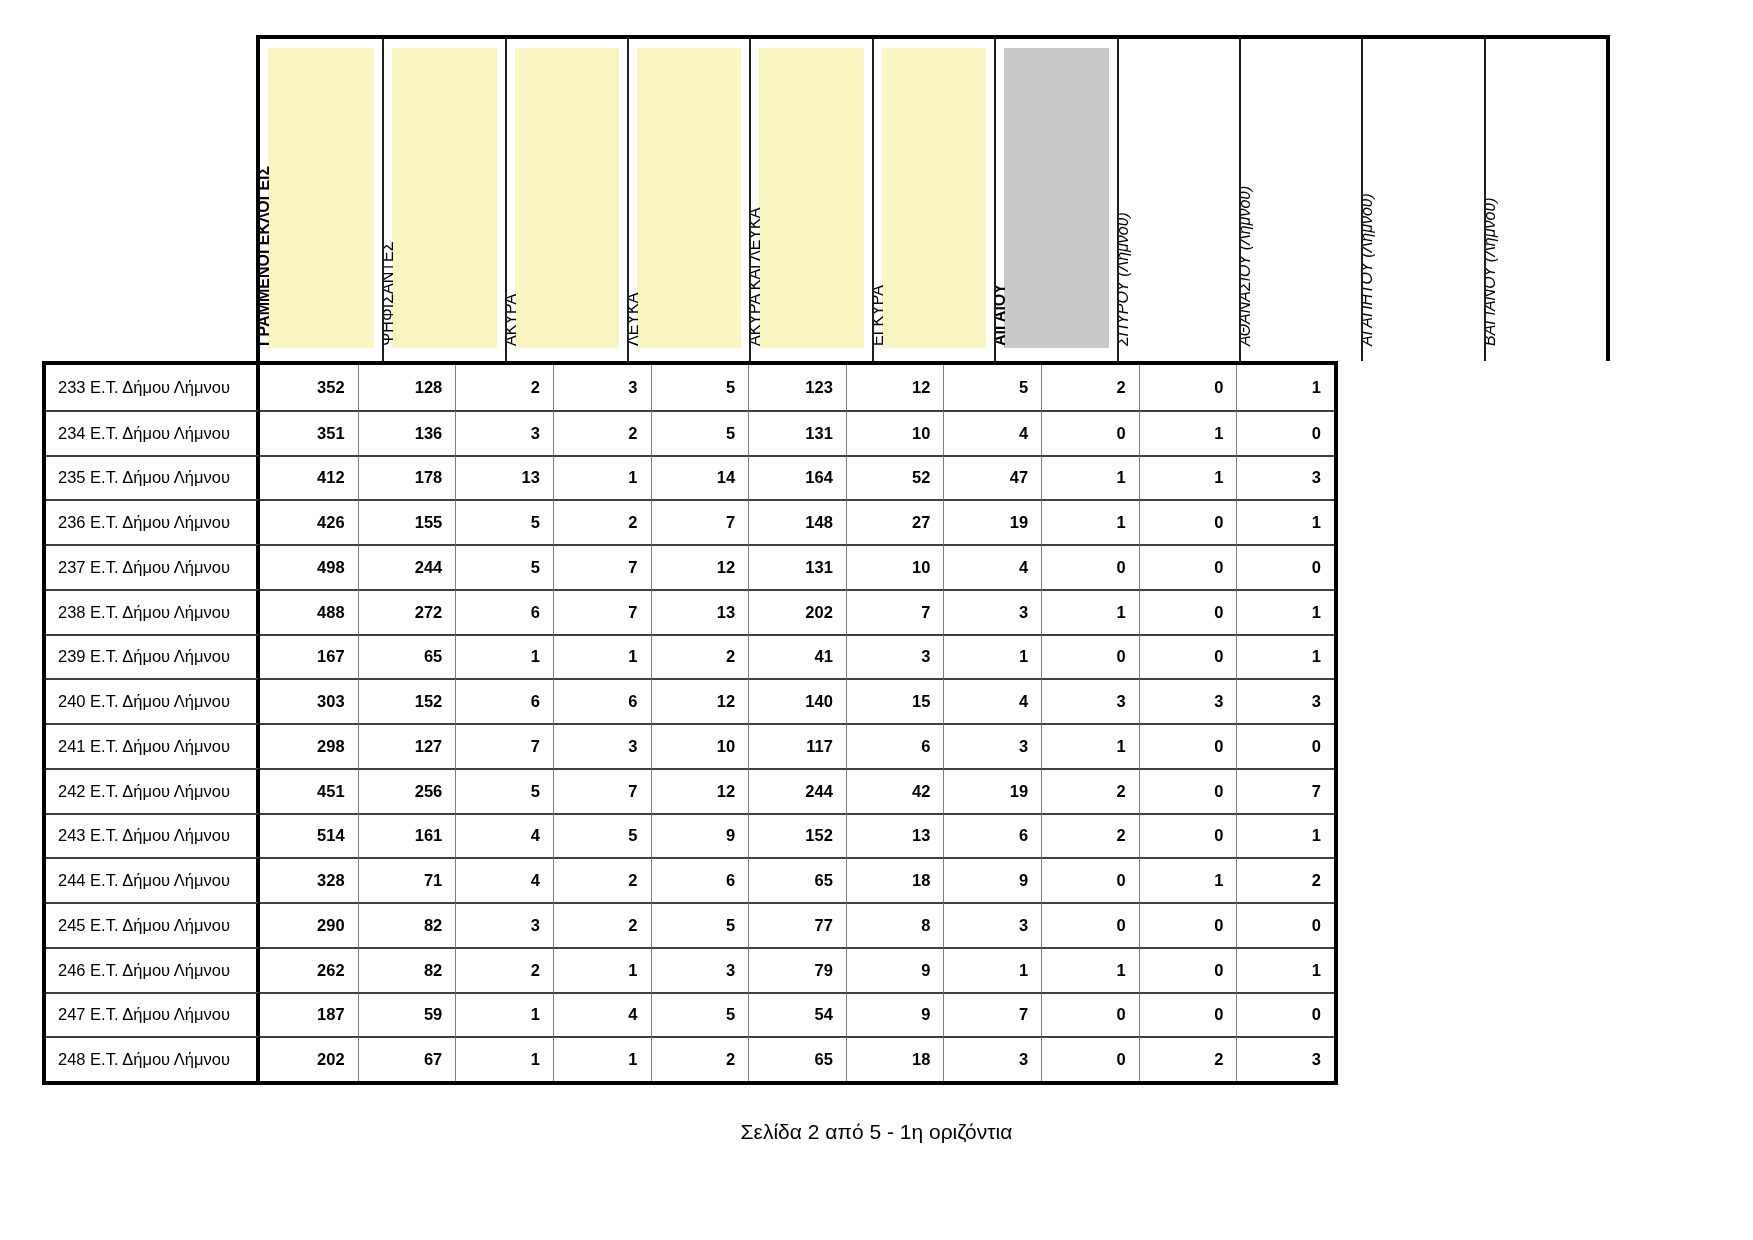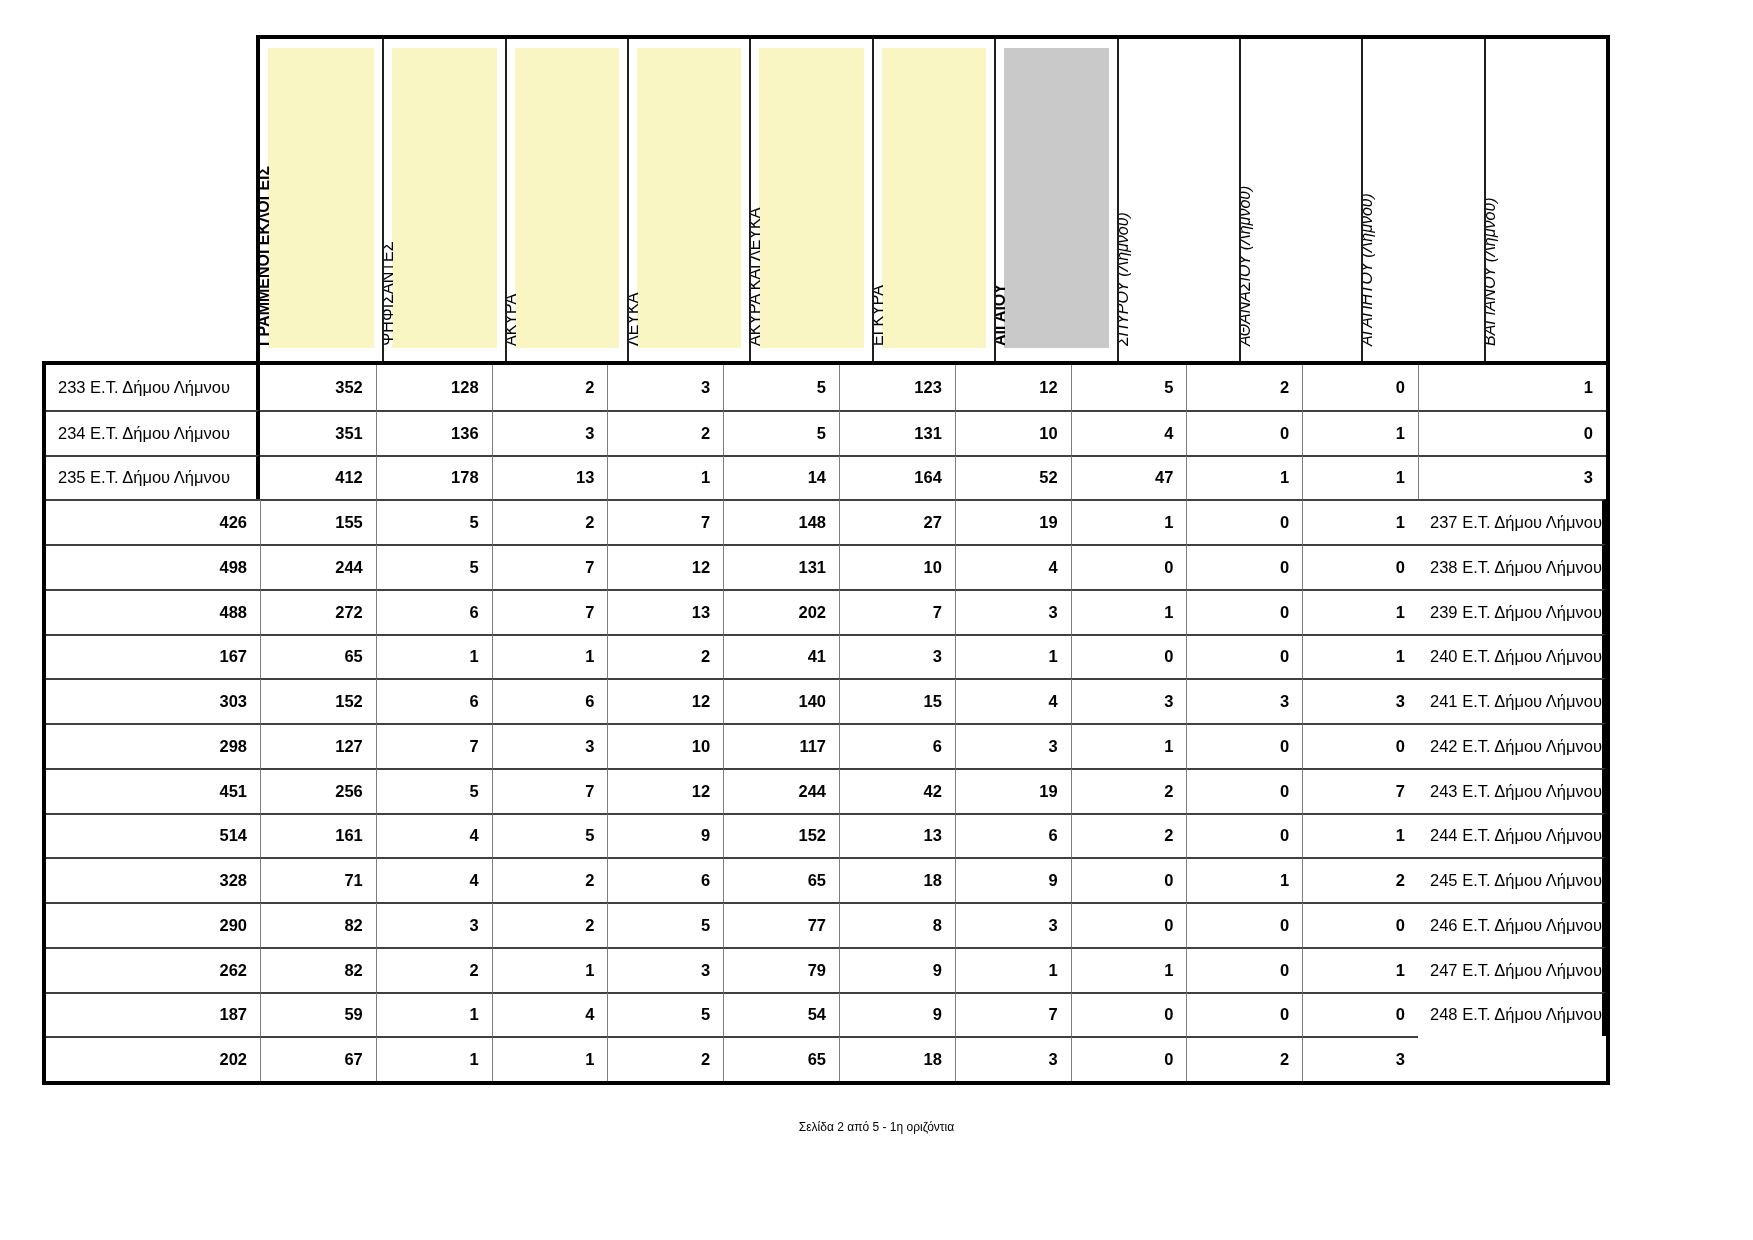--- a/index.html
+++ b/index.html
@@ -50,21 +50,21 @@
     white-space: pre-line;
     color: #000;
   }
   .hdr-text.bold { font-weight: bold; }
   .hdr-text.italic { font-style: italic; }
 
   
   .body-block {
     position: absolute;
     left: 42px; top: 361px;
-    width: 1568px; height: 724px;
+    width: 1296px; height: 724px;
     box-sizing: border-box;
     border: 4px solid #000;
     display: grid;
     grid-template-columns: 214px repeat(11, 1fr);
     grid-auto-rows: 1fr;
     background: #fff;
   }
   .rlabel {
     box-sizing: border-box;
     border-right: 4px solid #000;
@@ -86,21 +86,21 @@
   }
   .dcell.firstcol { border-left: none; }
   .nt { border-top: 2px solid #404040; }
 
   
   .footer {
     position: absolute;
     left: 0; right: 0;
     top: 1120px;
     text-align: center;
-    font-size: 12px;
+    font-size: 21px;
     color: #000;
   }
 </style>
 </head>
 <body>
 
 <div class="page" style="--hdr-yellow: #FAF6C4; --hdr-gray: #C9C9C9;">
   <div class="header-block" id="hdrGrid">
       <div class="hcell first">
         <div class="hl-block hl-yellow"></div>
@@ -178,20 +178,21 @@
       <div class="dcell nt">178</div>
       <div class="dcell nt">13</div>
       <div class="dcell nt">1</div>
       <div class="dcell nt">14</div>
       <div class="dcell nt">164</div>
       <div class="dcell nt">52</div>
       <div class="dcell nt">47</div>
       <div class="dcell nt">1</div>
       <div class="dcell nt">1</div>
       <div class="dcell nt">3</div>
+      <div class="rlabel nt">236 Ε.Τ. Δήμου Λήμνου</div>
       <div class="dcell firstcol nt">426</div>
       <div class="dcell nt">155</div>
       <div class="dcell nt">5</div>
       <div class="dcell nt">2</div>
       <div class="dcell nt">7</div>
       <div class="dcell nt">148</div>
       <div class="dcell nt">27</div>
       <div class="dcell nt">19</div>
       <div class="dcell nt">1</div>
       <div class="dcell nt">0</div>

